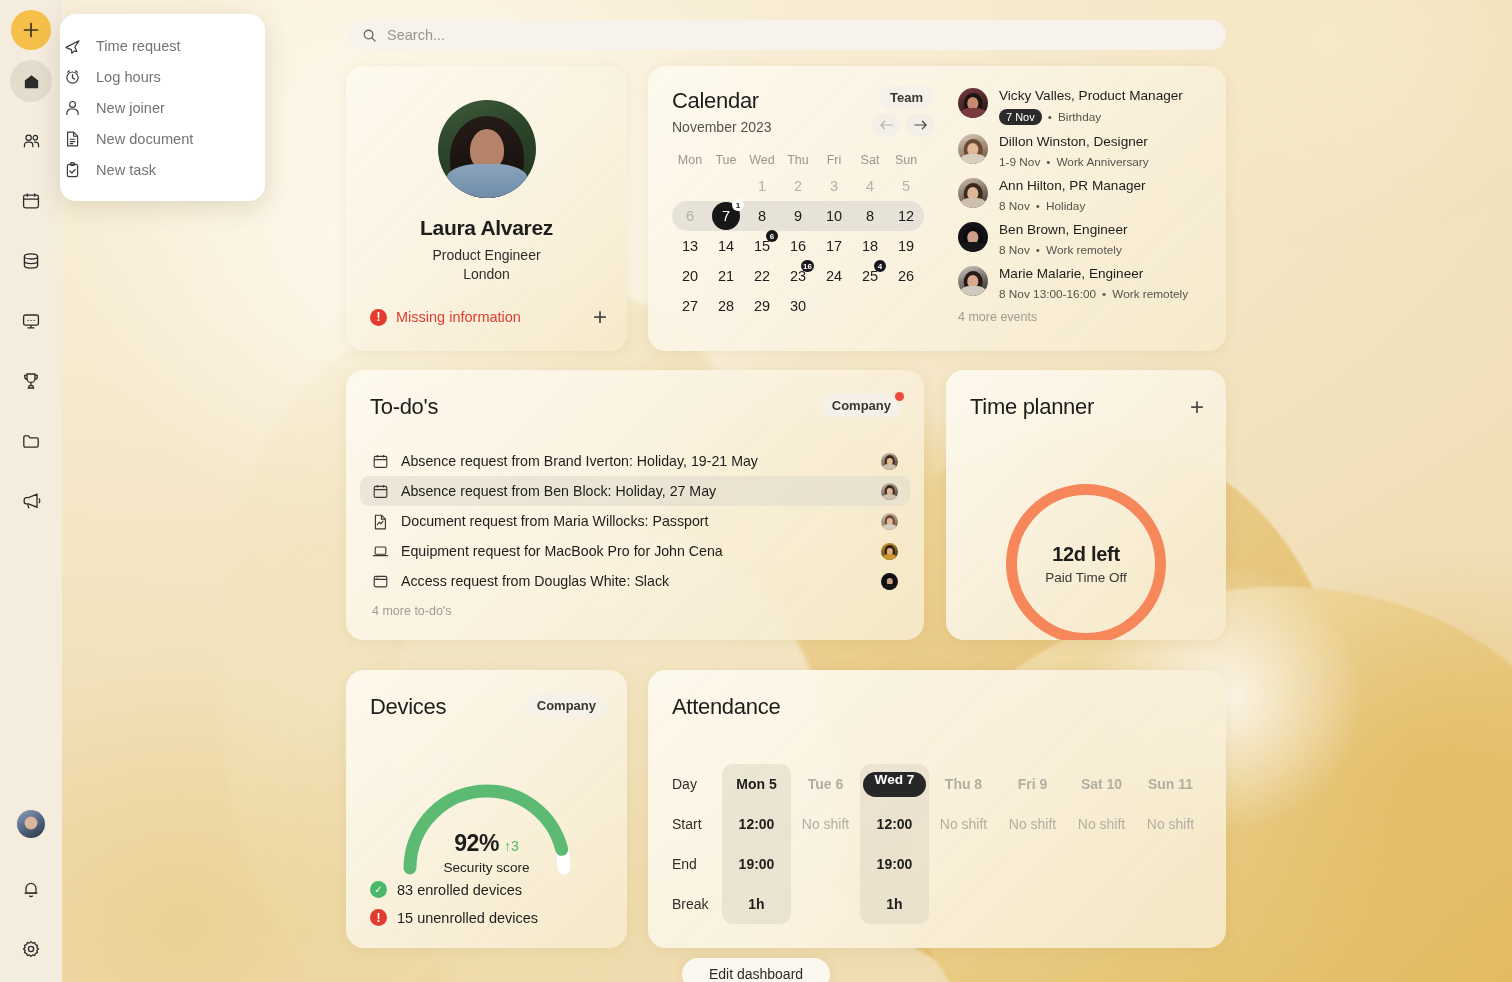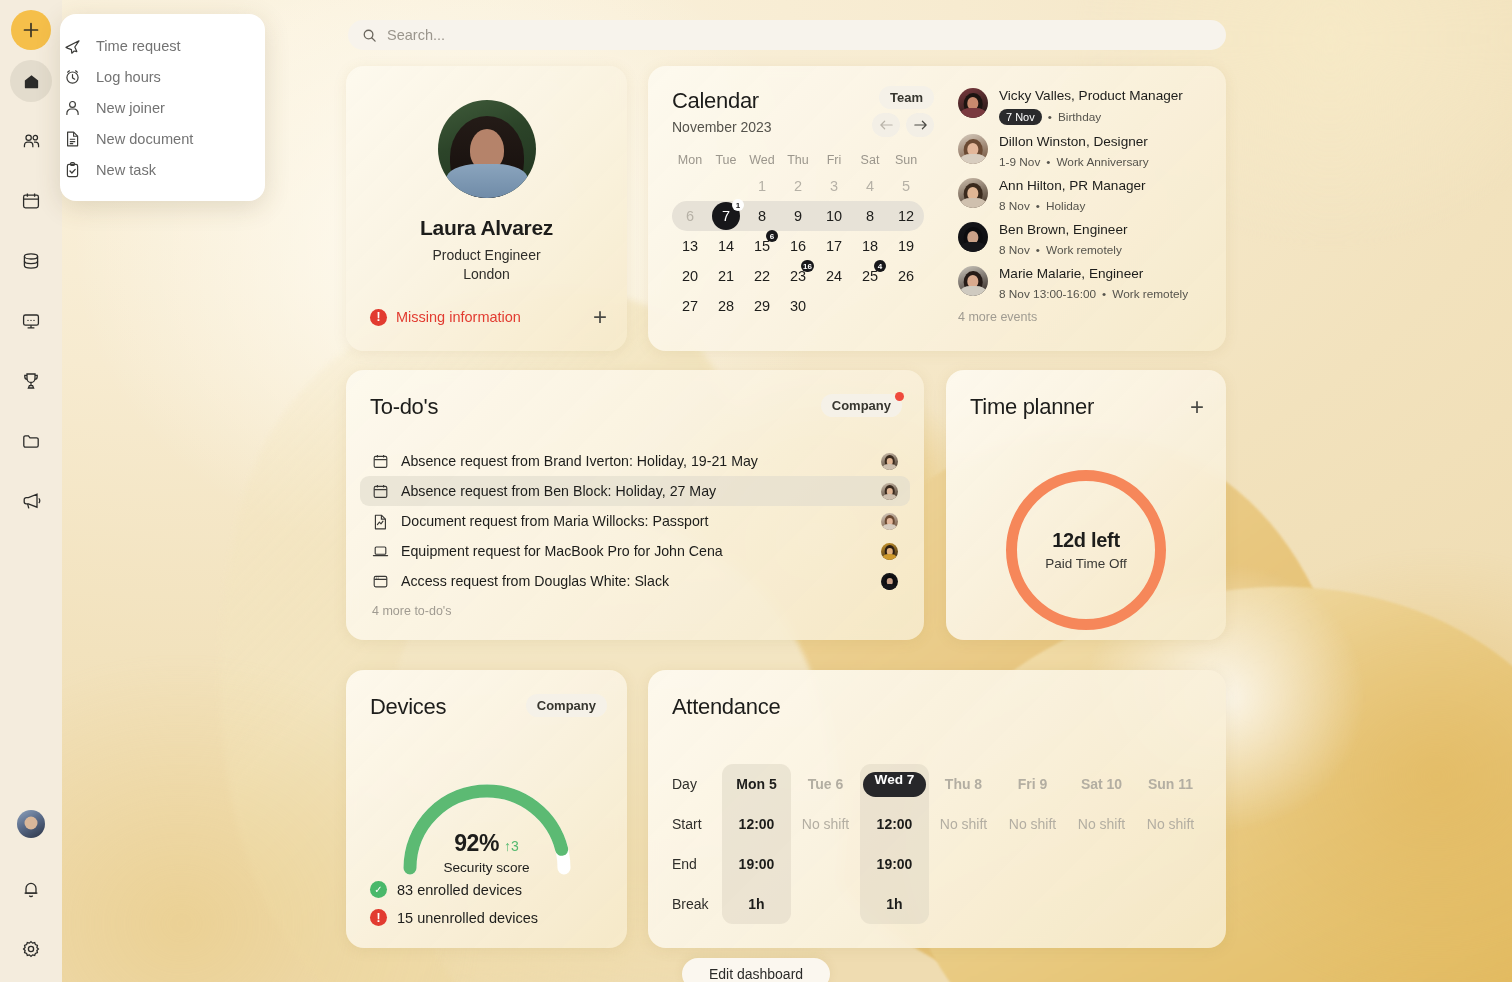--- a/index.html
+++ b/index.html
@@ -238,21 +238,21 @@
   }
   .td.hl { background: rgba(225,219,205,.62); }
   .td .txt { font-size:14.2px; flex:1; }
   .td-av { width:17px;height:17px;border-radius:50%; overflow:hidden; position:relative; flex:none;}
   #todos .more { padding-left: 26px; margin-top: 8px;}
 
   
   #tplan { left: 946px; top: 370px; width: 280px; height: 270px; }
   #tplan .hdr { display:flex; justify-content:space-between; align-items:center; padding: 24px 22px 0 24px; }
   #tplan .ring {
-    position:absolute; left:50%; top: 100px; transform:translateX(-50%);
+    position:absolute; left:50%; top: 114px; transform:translateX(-50%);
     width:160px;height:160px;border-radius:50%;
     border: 11px solid #f6875a;
     display:flex;flex-direction:column;align-items:center;justify-content:center;
   }
   #tplan .ring .big { font-size:20px; font-weight:700; letter-spacing:-.3px;}
   #tplan .ring .sm { font-size:13.5px; color:#3a3935; margin-top:4px;}
 
   
   #devices { left: 346px; top: 670px; width: 281px; height: 278px; }
   #devices .hdr { display:flex; justify-content:space-between; align-items:flex-start; padding: 24px 20px 0 24px; }

